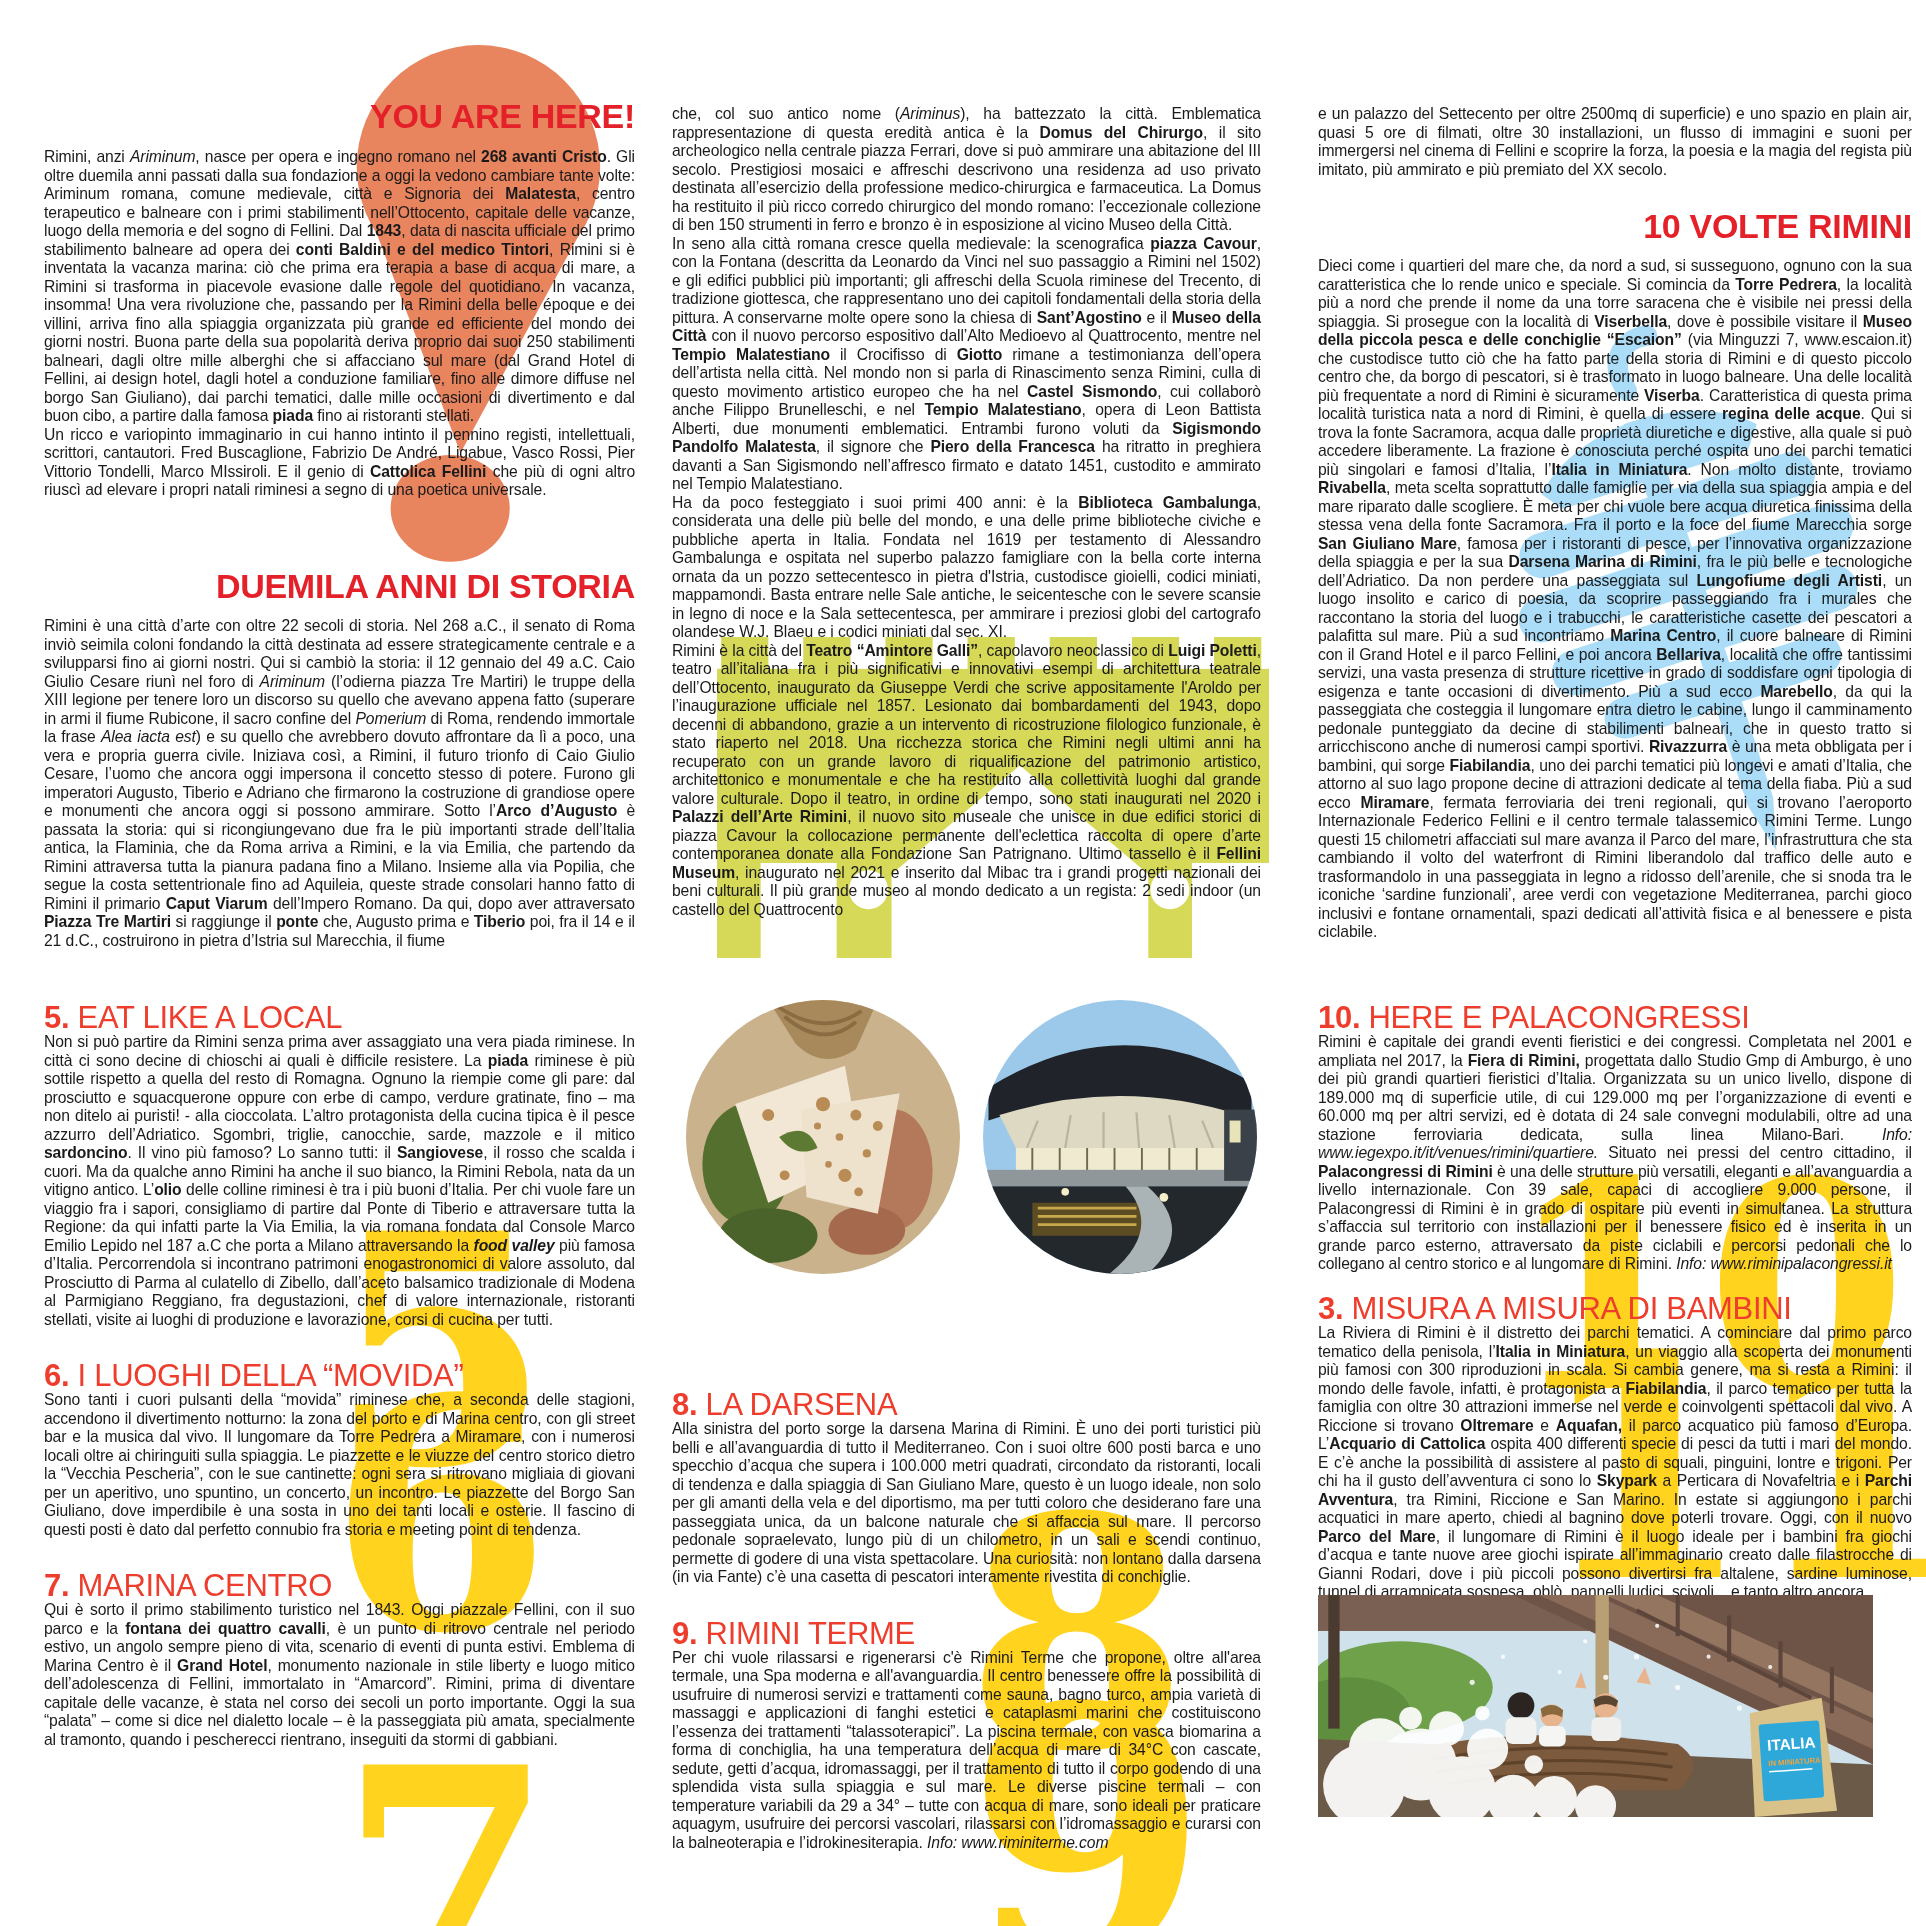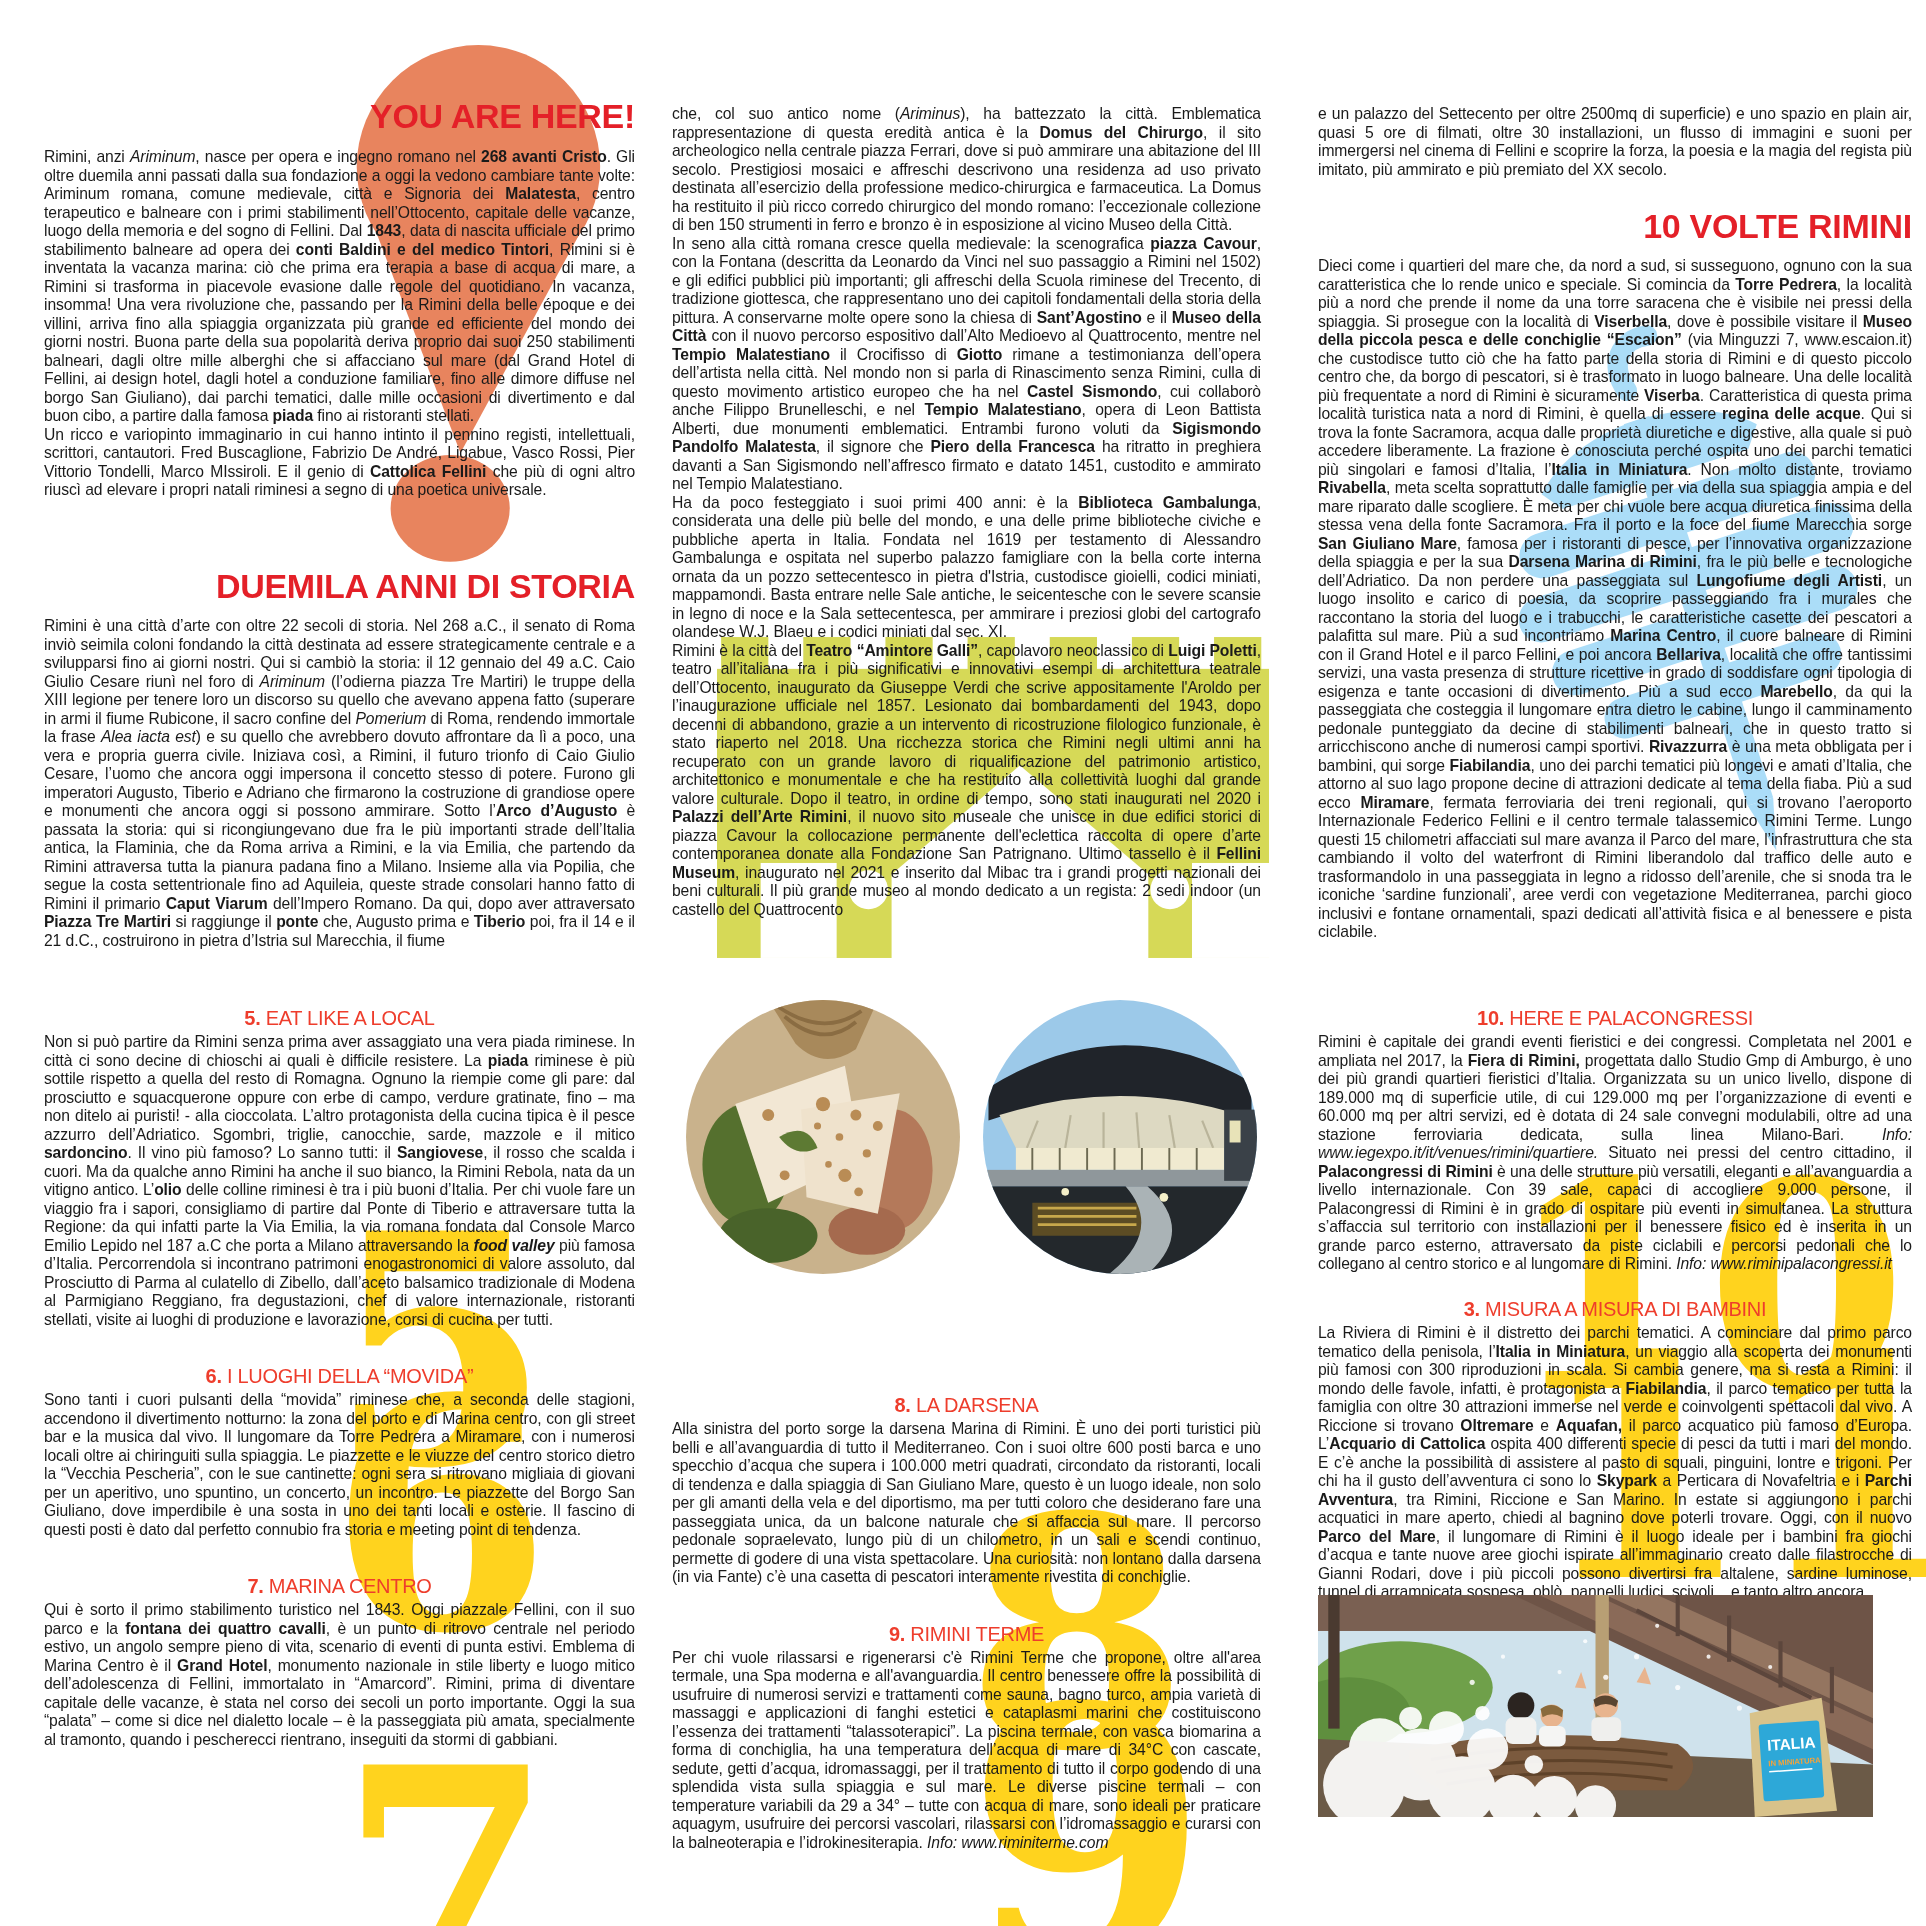--- a/index.html
+++ b/index.html
@@ -5,21 +5,21 @@
   html,body{margin:0;padding:0;background:#ffffff;}
   #page{position:relative;width:1926px;height:1926px;background:#ffffff;overflow:hidden;
         font-family:"Liberation Sans",sans-serif;color:#1a1a1a;}
   .col{position:absolute;z-index:2;text-align:justify;}
   .body-txt{font-size:15.7px;line-height:18.5px;letter-spacing:-0.1px;}
   .body-txt p{margin:0;}
   .body-txt b{font-weight:700;}
   .body-txt i{}
   h1.red{font-size:34px;line-height:36px;font-weight:700;color:#e42028;margin:0;
          letter-spacing:-0.3px;text-align:right;}
-  .sec-h{font-size:20px;line-height:30px;margin:0;text-align:center;color:#ee3d2c;letter-spacing:-0.3px;}
+  .sec-h{font-size:31px;line-height:30px;margin:0;text-align:left;color:#ee3d2c;letter-spacing:-0.3px;}
   .sec-h .n{font-weight:700;}
   .sec-h .t{font-weight:400;}
   .decor{position:absolute;z-index:0;}
   .bignum{position:absolute;z-index:1;font-family:"DejaVu Serif",serif;font-weight:700;
           color:#ffd31e;line-height:0.8;user-select:none;}
   .photo-circle{position:relative;display:inline-block;width:274px;height:274px;border-radius:50%;
           overflow:hidden;vertical-align:top;}
   .circles-row{position:absolute;z-index:2;}
   .photo-rect{position:absolute;z-index:2;overflow:hidden;}
 </style>

